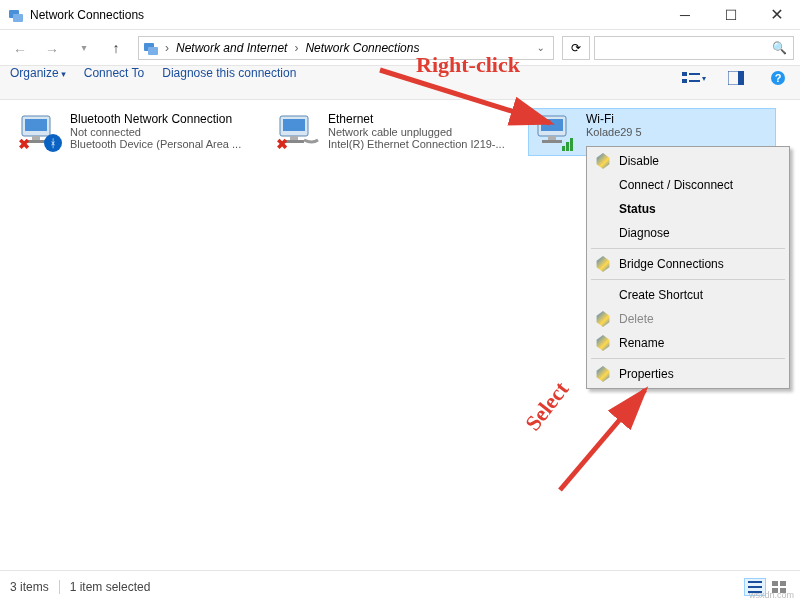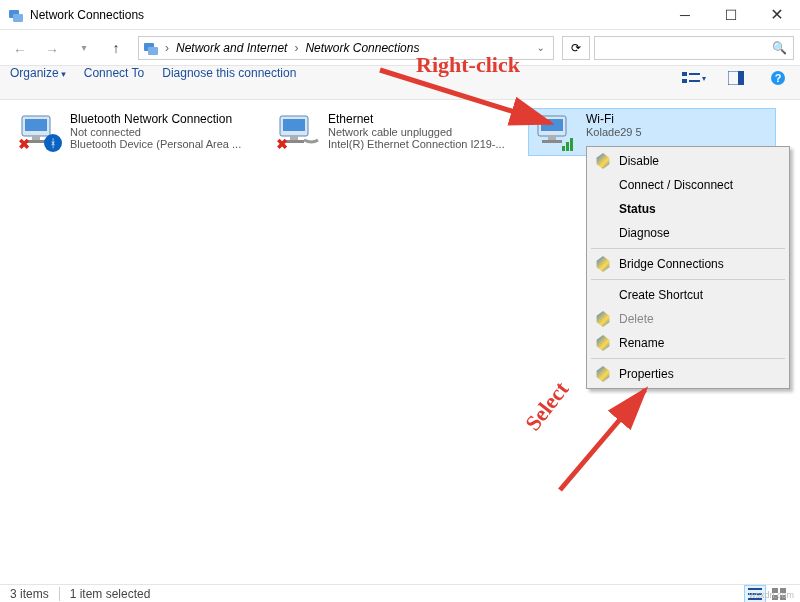--- a/index.html
+++ b/index.html
@@ -45,21 +45,21 @@
 
 
 .ctxmenu { position: absolute; left: 558px; top: 146px; width: 204px; background: #f0f0f0; border: 1px solid #a0a0a0; box-shadow: 3px 3px 3px rgba(0,0,0,0.25); padding: 2px; margin-left: 28px; }
 .ctxmenu .mi { display: flex; align-items: center; height: 24px; padding: 0 8px 0 30px; position: relative; font-size: 12px; }
 .ctxmenu .mi.bold { font-weight: bold; }
 .ctxmenu .mi.hasicon::before { content: ""; position: absolute; left: 6px; width: 16px; height: 16px; background: linear-gradient(135deg, #3a7bd5 0%, #ffd84d 60%, #3a7bd5 100%); clip-path: polygon(50% 0, 90% 30%, 90% 70%, 50% 100%, 10% 70%, 10% 30%); }
 .ctxmenu .mi.disabled { color: #888; }
 .ctxmenu hr { border: none; border-top: 1px solid #d0d0d0; margin: 3px 2px; }
 
 
-.statusbar { position: absolute; bottom: 0; left: 0; right: 0; height: 18px; border-top: 1px solid #e5e5e5; display: flex; align-items: center; padding: 0 10px; font-size: 12px; color: #444; gap: 10px; }
+.statusbar { position: absolute; bottom: 0; left: 0; right: 0; height: 32px; border-top: 1px solid #e5e5e5; display: flex; align-items: center; padding: 0 10px; font-size: 12px; color: #444; gap: 10px; }
 .statusbar .sdiv { width:1px; height:14px; background:#ccc; }
 .statusbar .viewbtns { margin-left: auto; display: flex; gap: 2px; }
 .statusbar .vbtn { width: 22px; height: 18px; border: 1px solid transparent; display: flex; align-items: center; justify-content: center; }
 .statusbar .vbtn.active { border-color: #99d1ff; background: #e5f3ff; }
 
 
 .annot { position: absolute; pointer-events: none; }
 .annot-text { font-family: "Comic Sans MS", cursive; font-size: 22px; font-weight: bold; color: #e03c31; }
 .watermark { position:absolute; bottom:2px; right:6px; font-size:9px; color:#bbb; }
 

